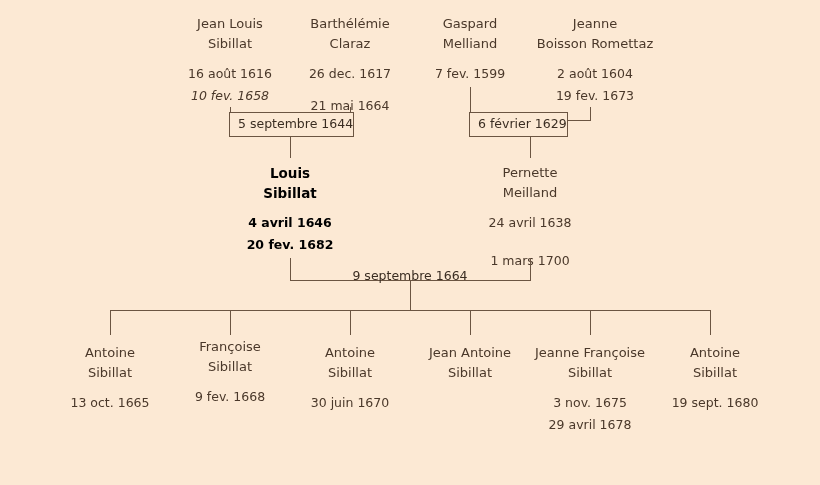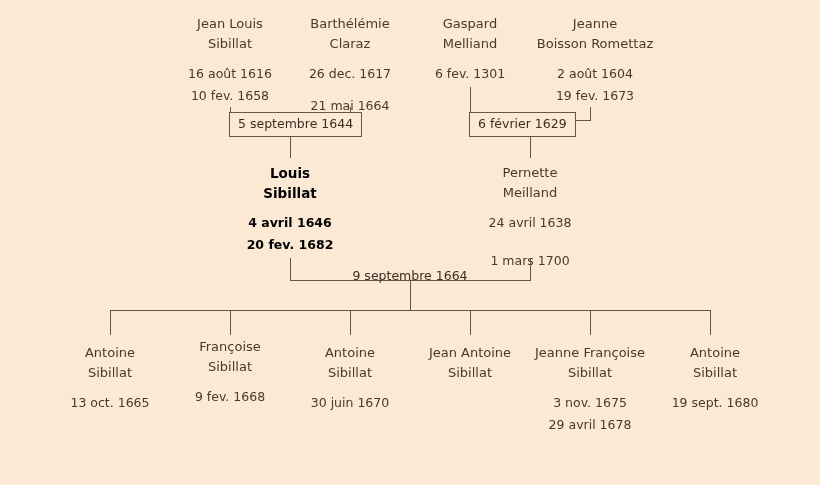--- a/index.html
+++ b/index.html
@@ -41,21 +41,21 @@
   }
   .person.highlight {
     font-size: 13.5px;
   }
   .marriage {
     position: absolute;
     border: 1px solid #6b5542;
     background: #fce9d4;
     font-size: 12.5px;
     line-height: 18px;
-    padding: 2px 8px 3px 8px;
+    padding: 2px 0 3px 8px;
     text-align: center;
     white-space: nowrap;
     color: #3a2d22;
   }
   .marriage.plain {
     border: none;
     background: transparent;
     padding: 0;
   }
   .hline {
@@ -71,34 +71,34 @@
 </style>
 </head>
 <body>
 
 <div id="tree">
 
   <div class="person" style="left:165px; top:14px; width:130px;">
     <div class="name">Jean Louis</div>
     <div class="name">Sibillat</div>
     <div class="dates">16 août 1616</div>
-    <div class="dates" style="margin-top:2px;">10 fev. 1658</div>
+    <div class="dates" style="margin-top:2px;font-style:italic;">10 fev. 1658</div>
   </div>
 
   <div class="person" style="left:285px; top:14px; width:130px;text-align:center;">
     <div class="name">Barthélémie</div>
     <div class="name">Claraz</div>
     <div class="dates">26 dec. 1617</div>
     <div class="dates" style="margin-top:12px;">21 mai 1664</div>
   </div>
 
   <div class="person" style="left:405px; top:14px; width:130px;">
     <div class="name">Gaspard</div>
     <div class="name">Melliand</div>
-    <div class="dates">6 fev. 1301</div>
+    <div class="dates">7 fev. 1599</div>
   </div>
 
   <div class="person" style="left:515px; top:14px; width:160px;">
     <div class="name">Jeanne</div>
     <div class="name">Boisson Romettaz</div>
     <div class="dates">2 août 1604</div>
     <div class="dates" style="margin-top:2px;">19 fev. 1673</div>
   </div>
 
   <div class="vline" style="left:230px; top:107px; height:13px;"></div>

